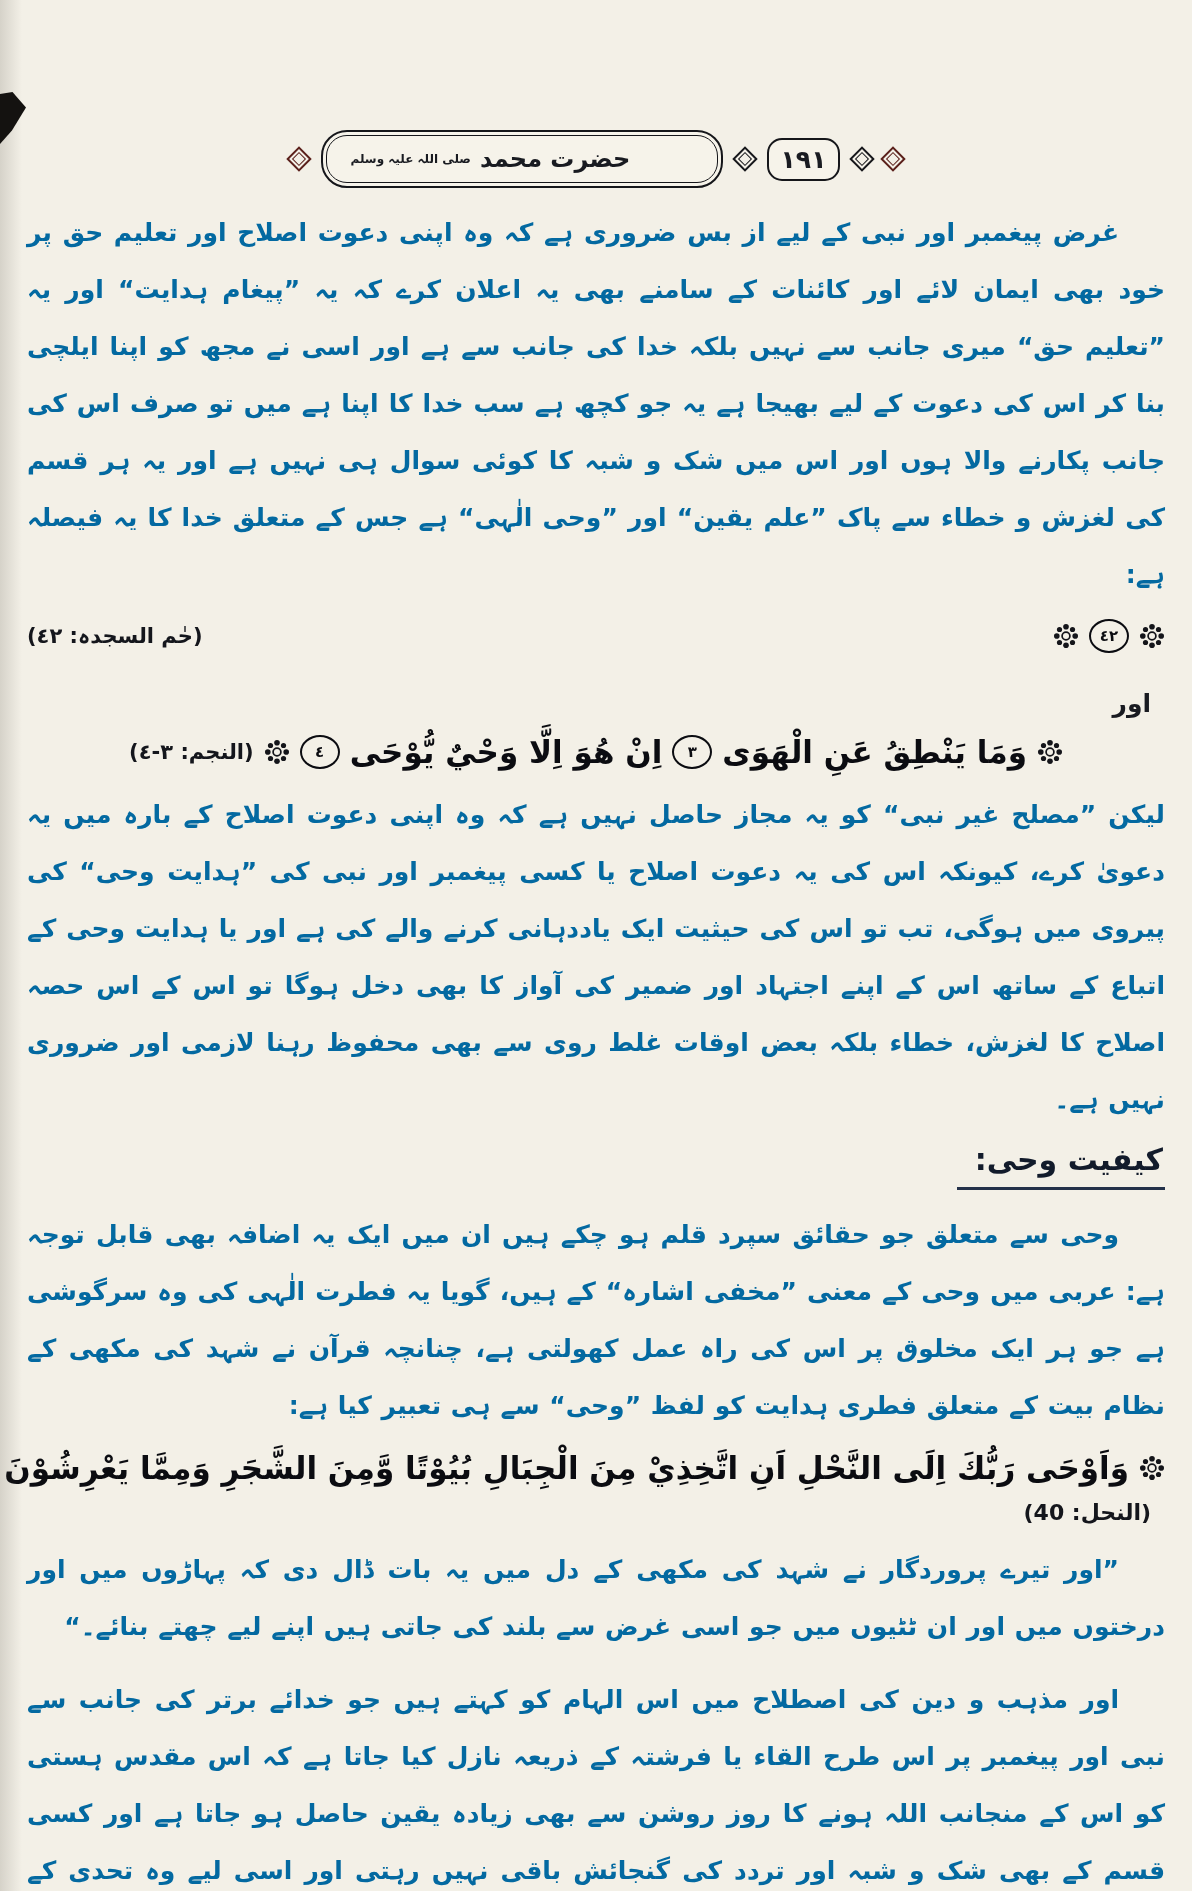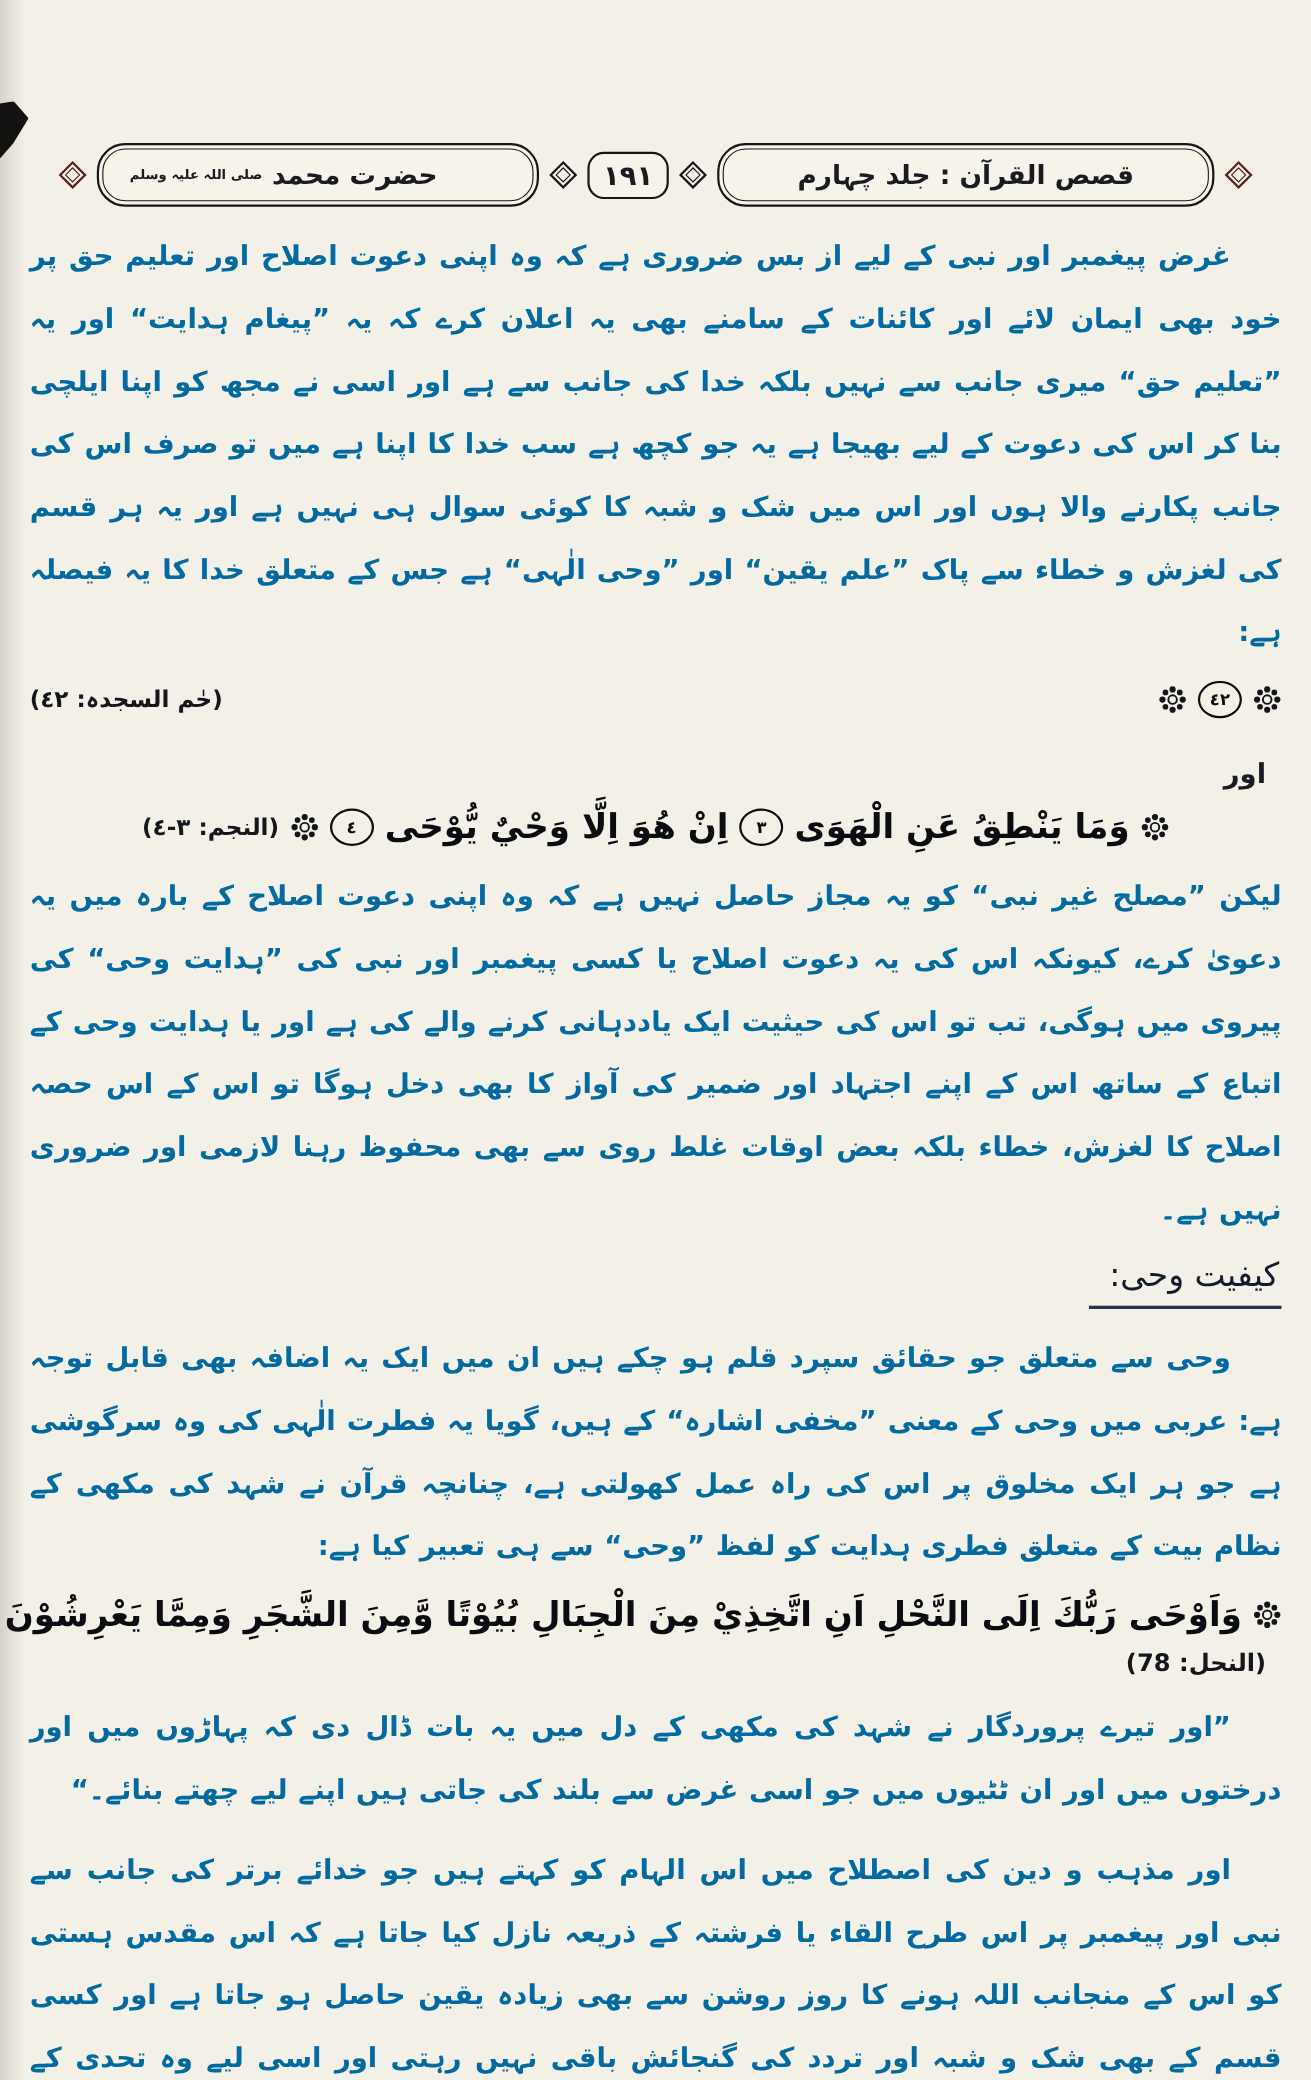--- a/index.html
+++ b/index.html
@@ -82,38 +82,33 @@
   .connector {
     margin-top:36px; padding-left:16px;
     text-align:left; font-size:25px; font-weight:bold;
   }
   .connector-inner { display:inline-block; direction:rtl; }
   
   .connector { text-align:right; padding-right:14px; padding-left:0; }
 
   .section-heading { margin:14px 0 0; text-align:right; }
   .hline {
-    display:inline-block; font-size:30px; font-weight:normal; color:#121b2b;
+    display:inline-block; font-size:30px; font-weight:bold; color:#121b2b;
     border-bottom:3.5px solid #24324a; padding:0 2px 10px 18px;
   }
 </style>
 </head>
 <body>
 
 <div class="page">
   <div class="edge-shade"></div>
   <div class="smudge"></div>
 
   <div class="header">
     <span class="dmd tint"></span>
-    <div class="cartouche right">
-      <div class="cartouche-inner">
-        <span>قصص القرآن : جلد چہارم</span>
-      </div>
-    </div>
     <span class="dmd"></span>
     <div class="pagebox">
       <span>۱۹۱</span>
     </div>
     <span class="dmd"></span>
     <div class="cartouche left">
       <div class="cartouche-inner">
         <span>حضرت محمد</span>
         <span class="honorific">صلی اللہ علیہ وسلم</span>
       </div>
@@ -227,21 +222,21 @@
                 <circle cx="18" cy="18" r="2.4"></circle>
                 <circle cx="12" cy="12" r="3.6" fill="#f3f0e7" stroke="#14151a" stroke-width="1.6"></circle>
               </g>
             </svg>
         </span>
         <span class="vwords">وَاَوْحَى رَبُّكَ اِلَى النَّحْلِ اَنِ اتَّخِذِيْ مِنَ الْجِبَالِ بُيُوْتًا وَّمِنَ الشَّجَرِ وَمِمَّا يَعْرِشُوْنَ</span>
 
       </span>
     </div>
     <div class="ref-line">
-      <span class="vref">(النحل: 78)</span>
+      <span class="vref">(النحل: 40)</span>
     </div>
 
     <p class="para indent">”اور تیرے پروردگار نے شہد کی مکھی کے دل میں یہ بات ڈال دی کہ پہاڑوں میں اور درختوں میں اور ان ٹٹیوں میں جو اسی غرض سے بلند کی جاتی ہیں اپنے لیے چھتے بنائے۔“</p>
 
     <p class="para indent">اور مذہب و دین کی اصطلاح میں اس الہام کو کہتے ہیں جو خدائے برتر کی جانب سے نبی اور پیغمبر پر اس طرح القاء یا فرشتہ کے ذریعہ نازل کیا جاتا ہے کہ اس مقدس ہستی کو اس کے منجانب اللہ ہونے کا روز روشن سے بھی زیادہ یقین حاصل ہو جاتا ہے اور کسی قسم کے بھی شک و شبہ اور تردد کی گنجائش باقی نہیں رہتی اور اسی لیے وہ تحدی کے ساتھ یہ دعویٰ کرتا ہے کہ یہ ”خدا کی وحی“ اور اس کا بخشا ہوا ”علم یقین“ ہے نزول وحی کی یہ صورت کس طرح پیش آتی ہے اور کون سے وہ طریقے ہیں جن کے ذریعہ نبی معصوم کو خدا کی وحی کا علم ہوتا ہے؟ قرآن عزیز اس کے متعلق یہ کہتا ہے:</p>
 
   </main>
 </div>
 
 </body></html>

